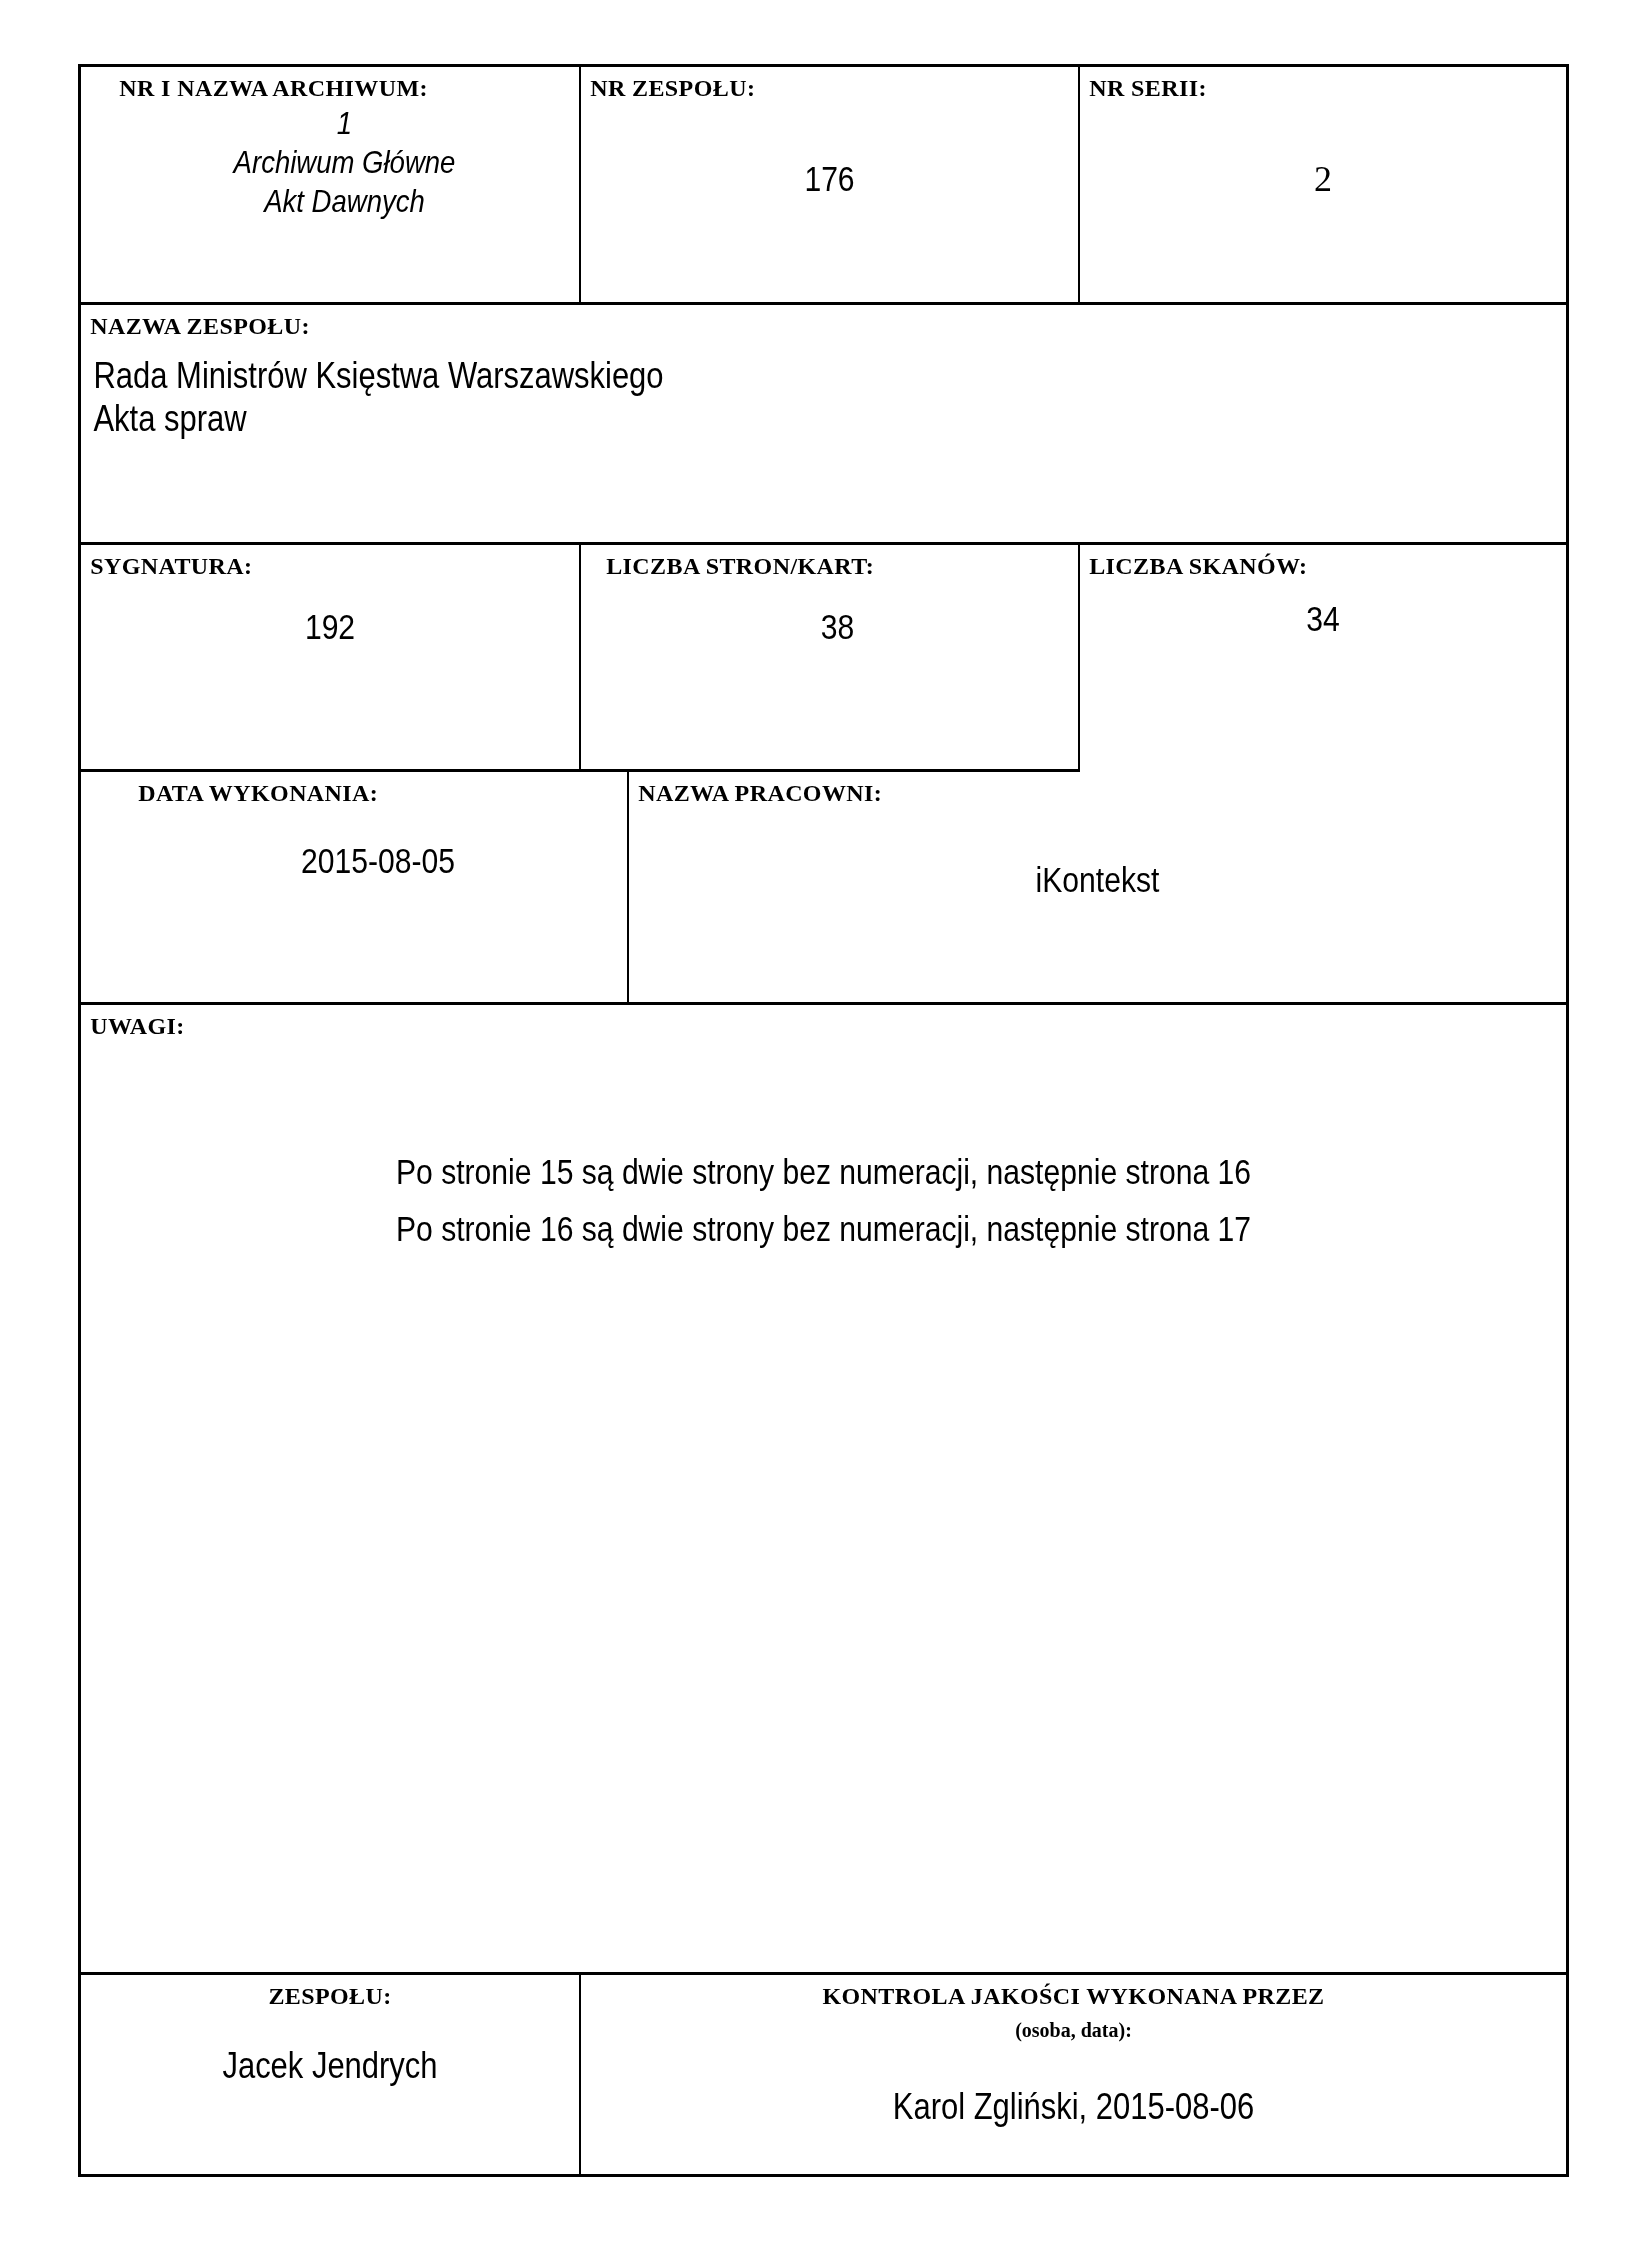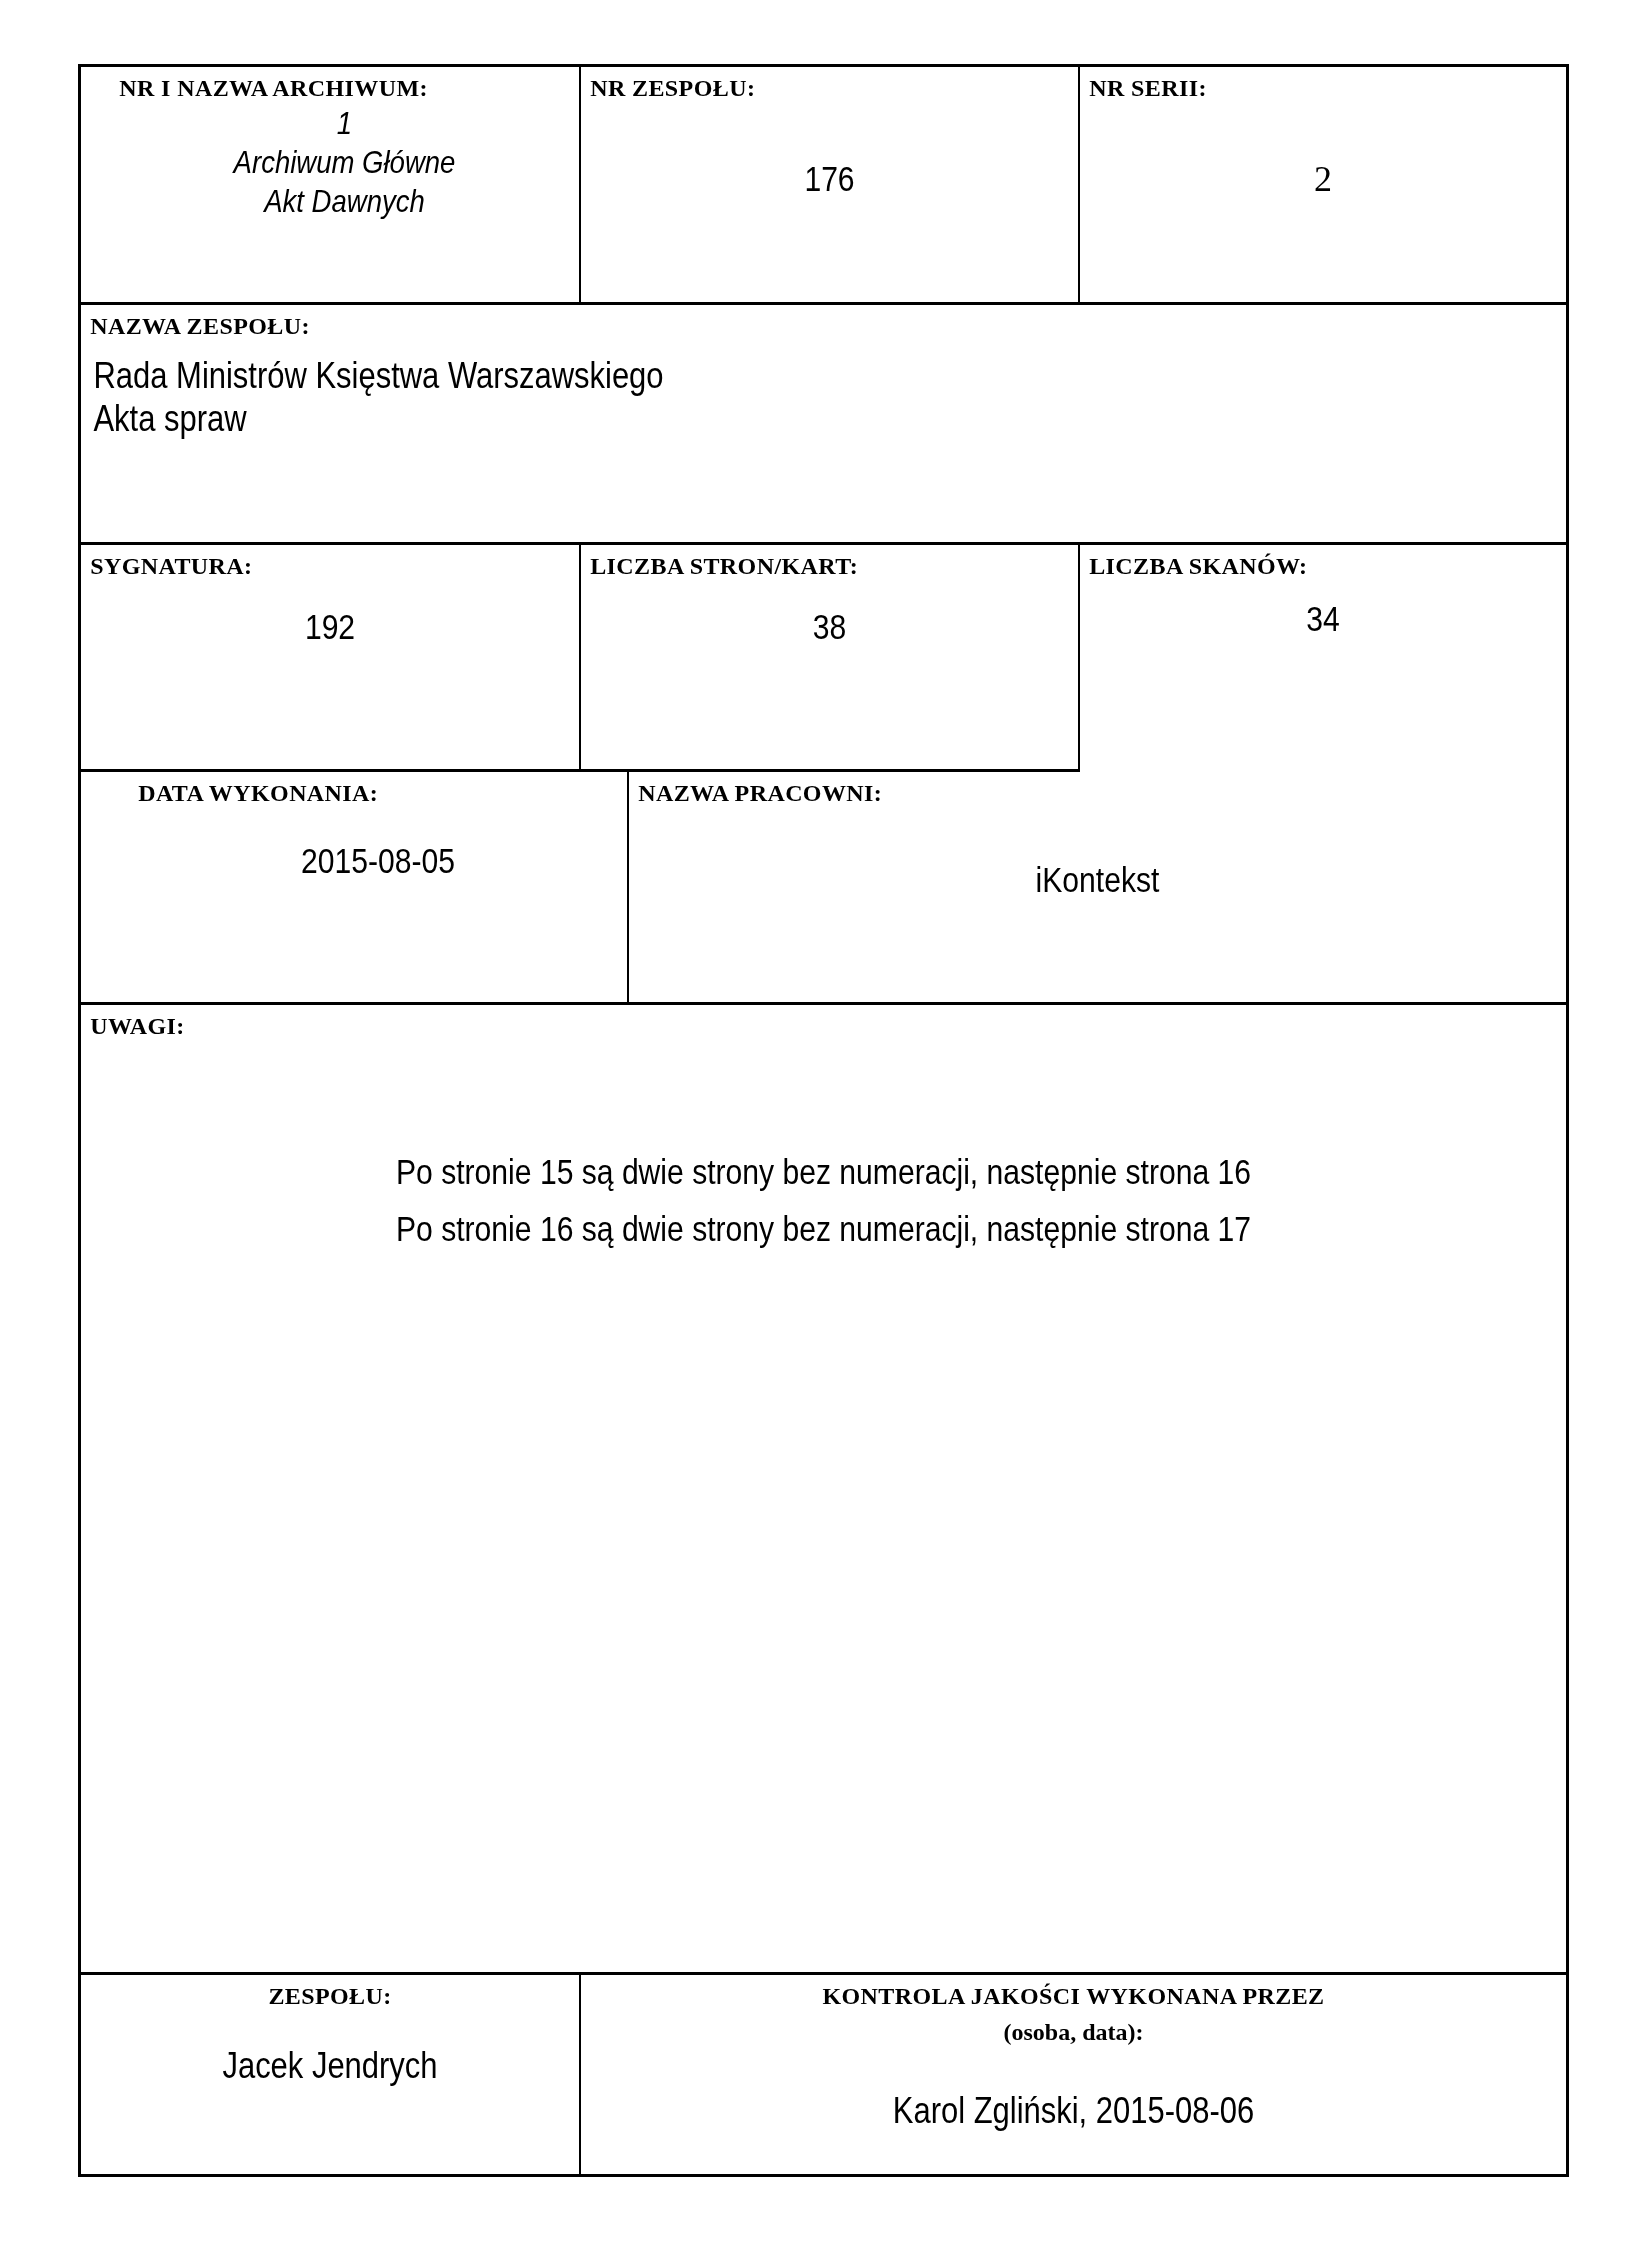--- a/index.html
+++ b/index.html
@@ -54,21 +54,21 @@
     padding: 9.2px 0 0 9.2px;
     white-space: nowrap;
   }
   .label.center {
     padding-left: 0;
     text-align: center;
   }
   .label-sub {
     font-family: "Liberation Serif", "DejaVu Serif", serif;
     font-weight: 700;
-    font-size: 24px;
+    font-size: 20px;
     text-align: center;
     line-height: 1.05;
     margin-top: 10.5px;
   }
 
   
   .value {
     font-family: "Liberation Sans Narrow", "Liberation Sans", sans-serif;
     font-weight: 400;
     font-size: 33px;
@@ -111,21 +111,21 @@
   #v-nazwa {
     font-size: 36px;
     line-height: 1.18;
     margin-top: 16px;
     padding-left: 14.5px;
   }
 
   
   #row3 { height: 227px; border-bottom: none; }
   #c-sygnatura { width: 500px; border-bottom: 3.3px solid #000; }
-  #c-stron     { width: 499px; border-bottom: 3.3px solid #000; }
+  #c-stron     { width: 499px; border-bottom: 3.3px solid #000; padding-left: 16px; }
   #c-skanow    { flex: 1 1 auto; }
 
   #v-sygnatura, #v-stron, #v-skanow {
     text-align: center;
     margin-top: 25px;
     font-size: 35px;
   }
   #v-skanow { margin-top: 17px; }
 
   

